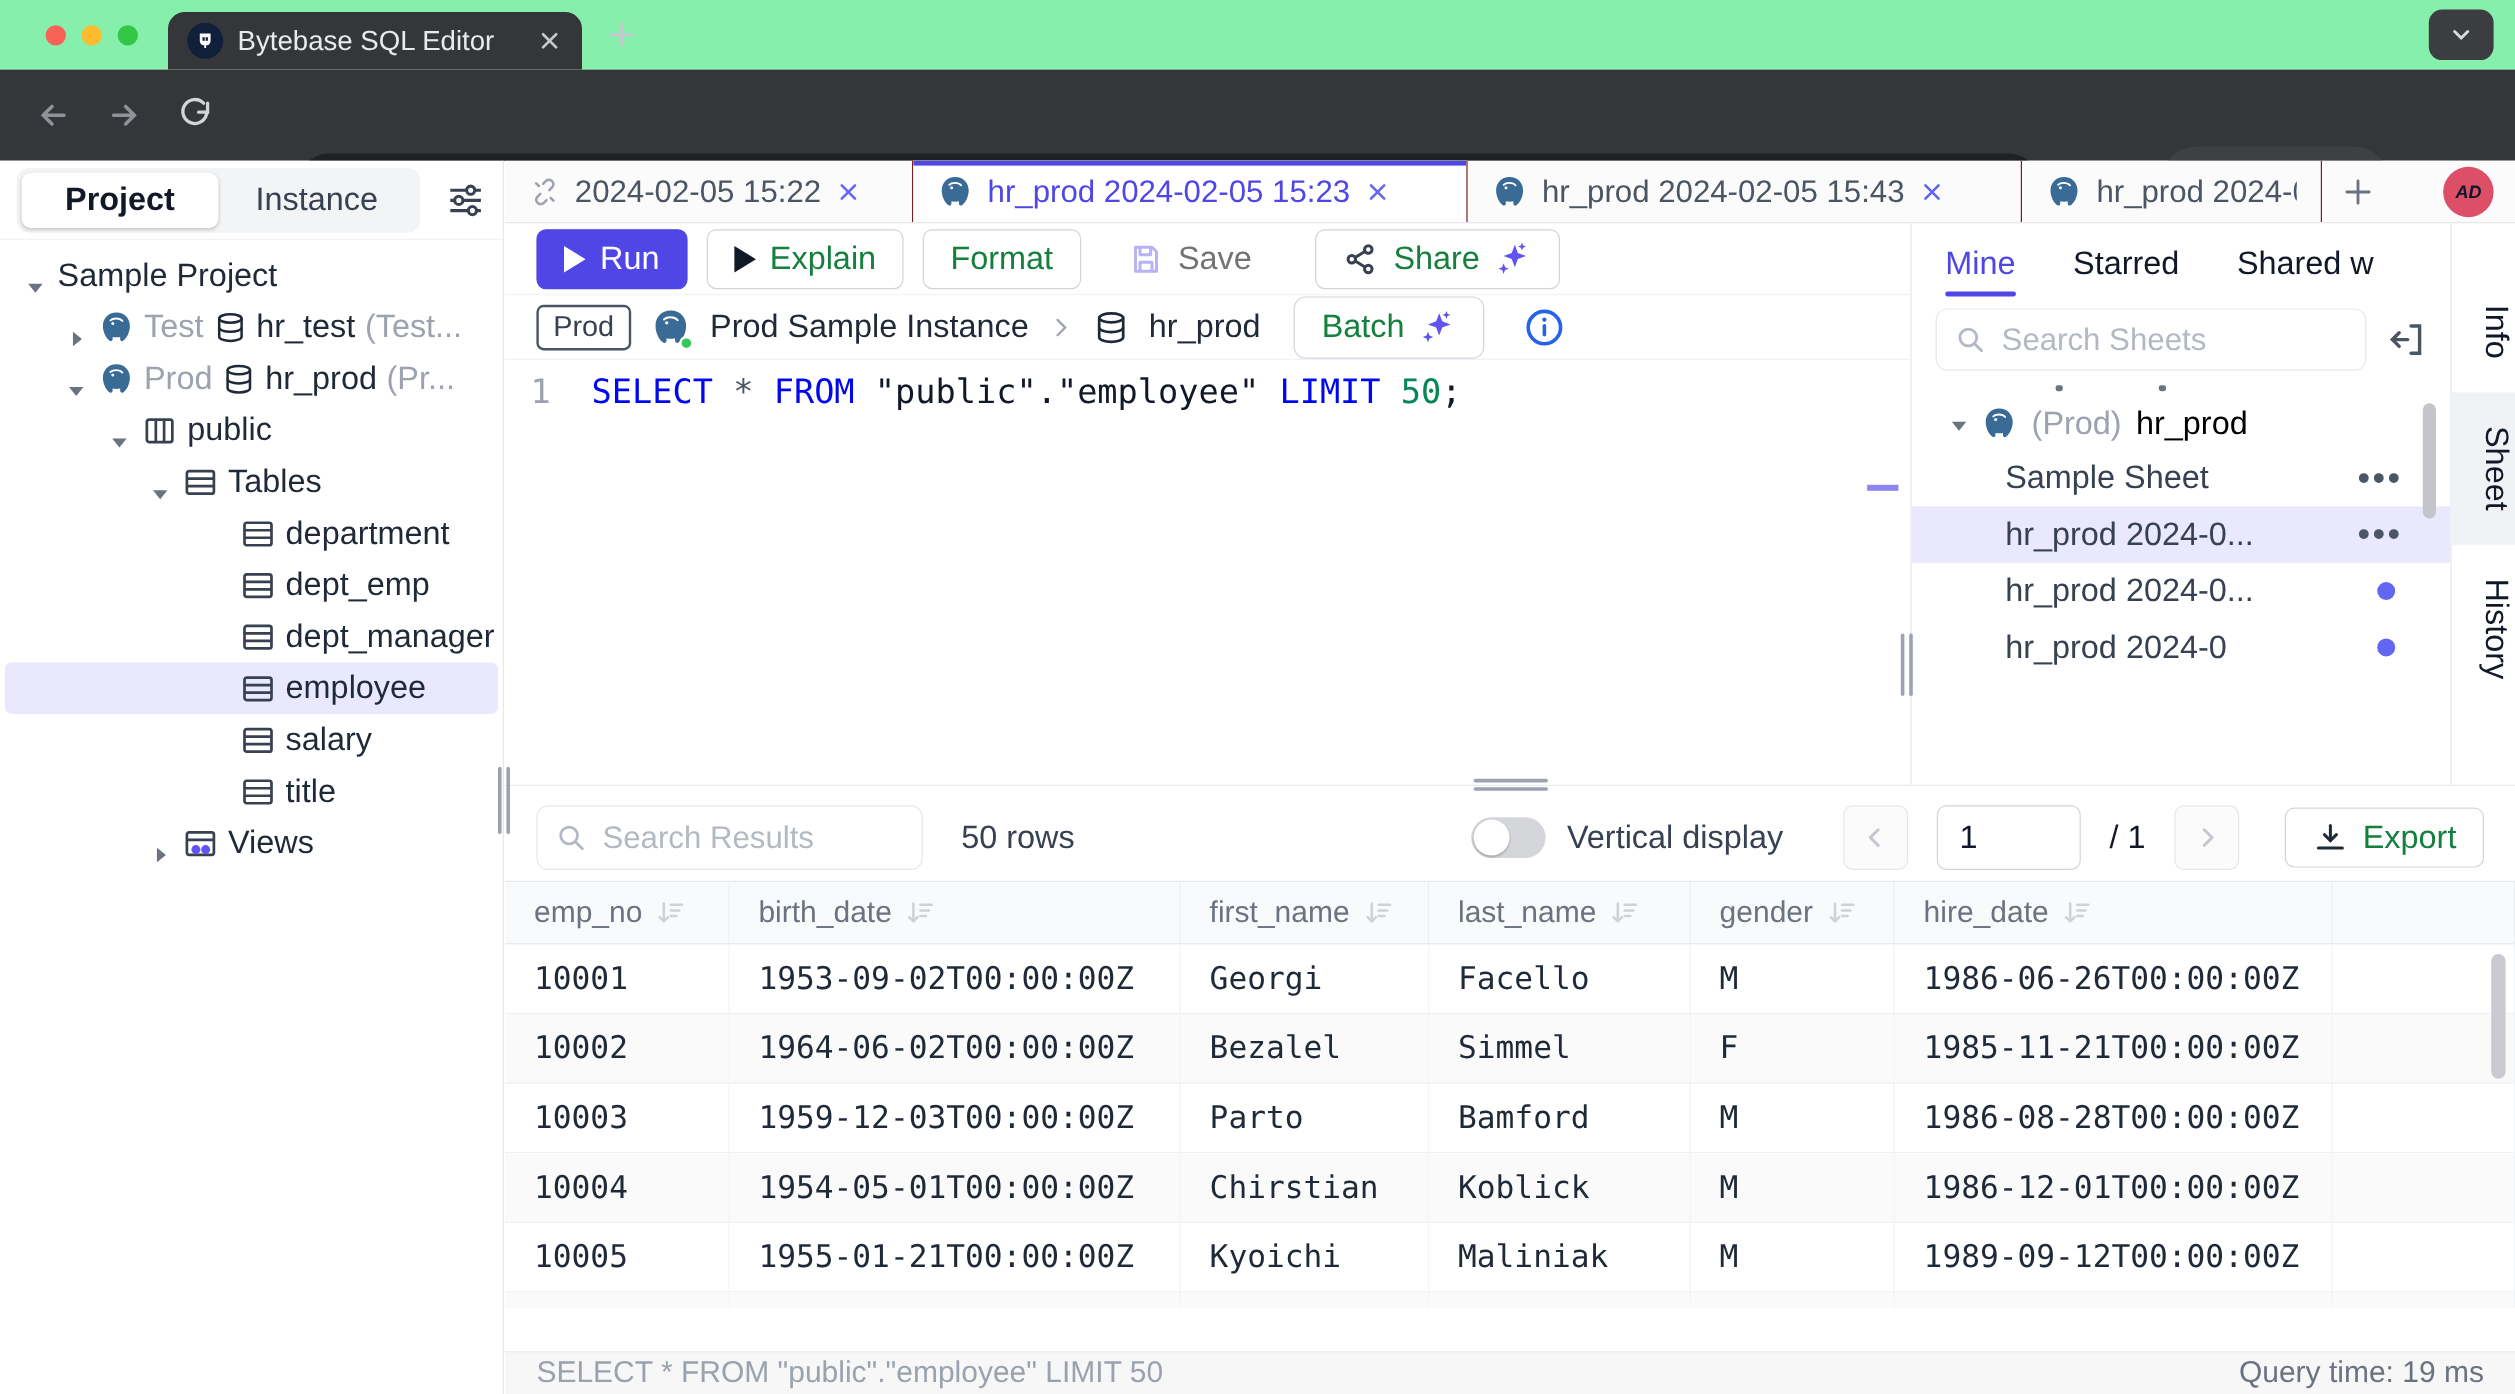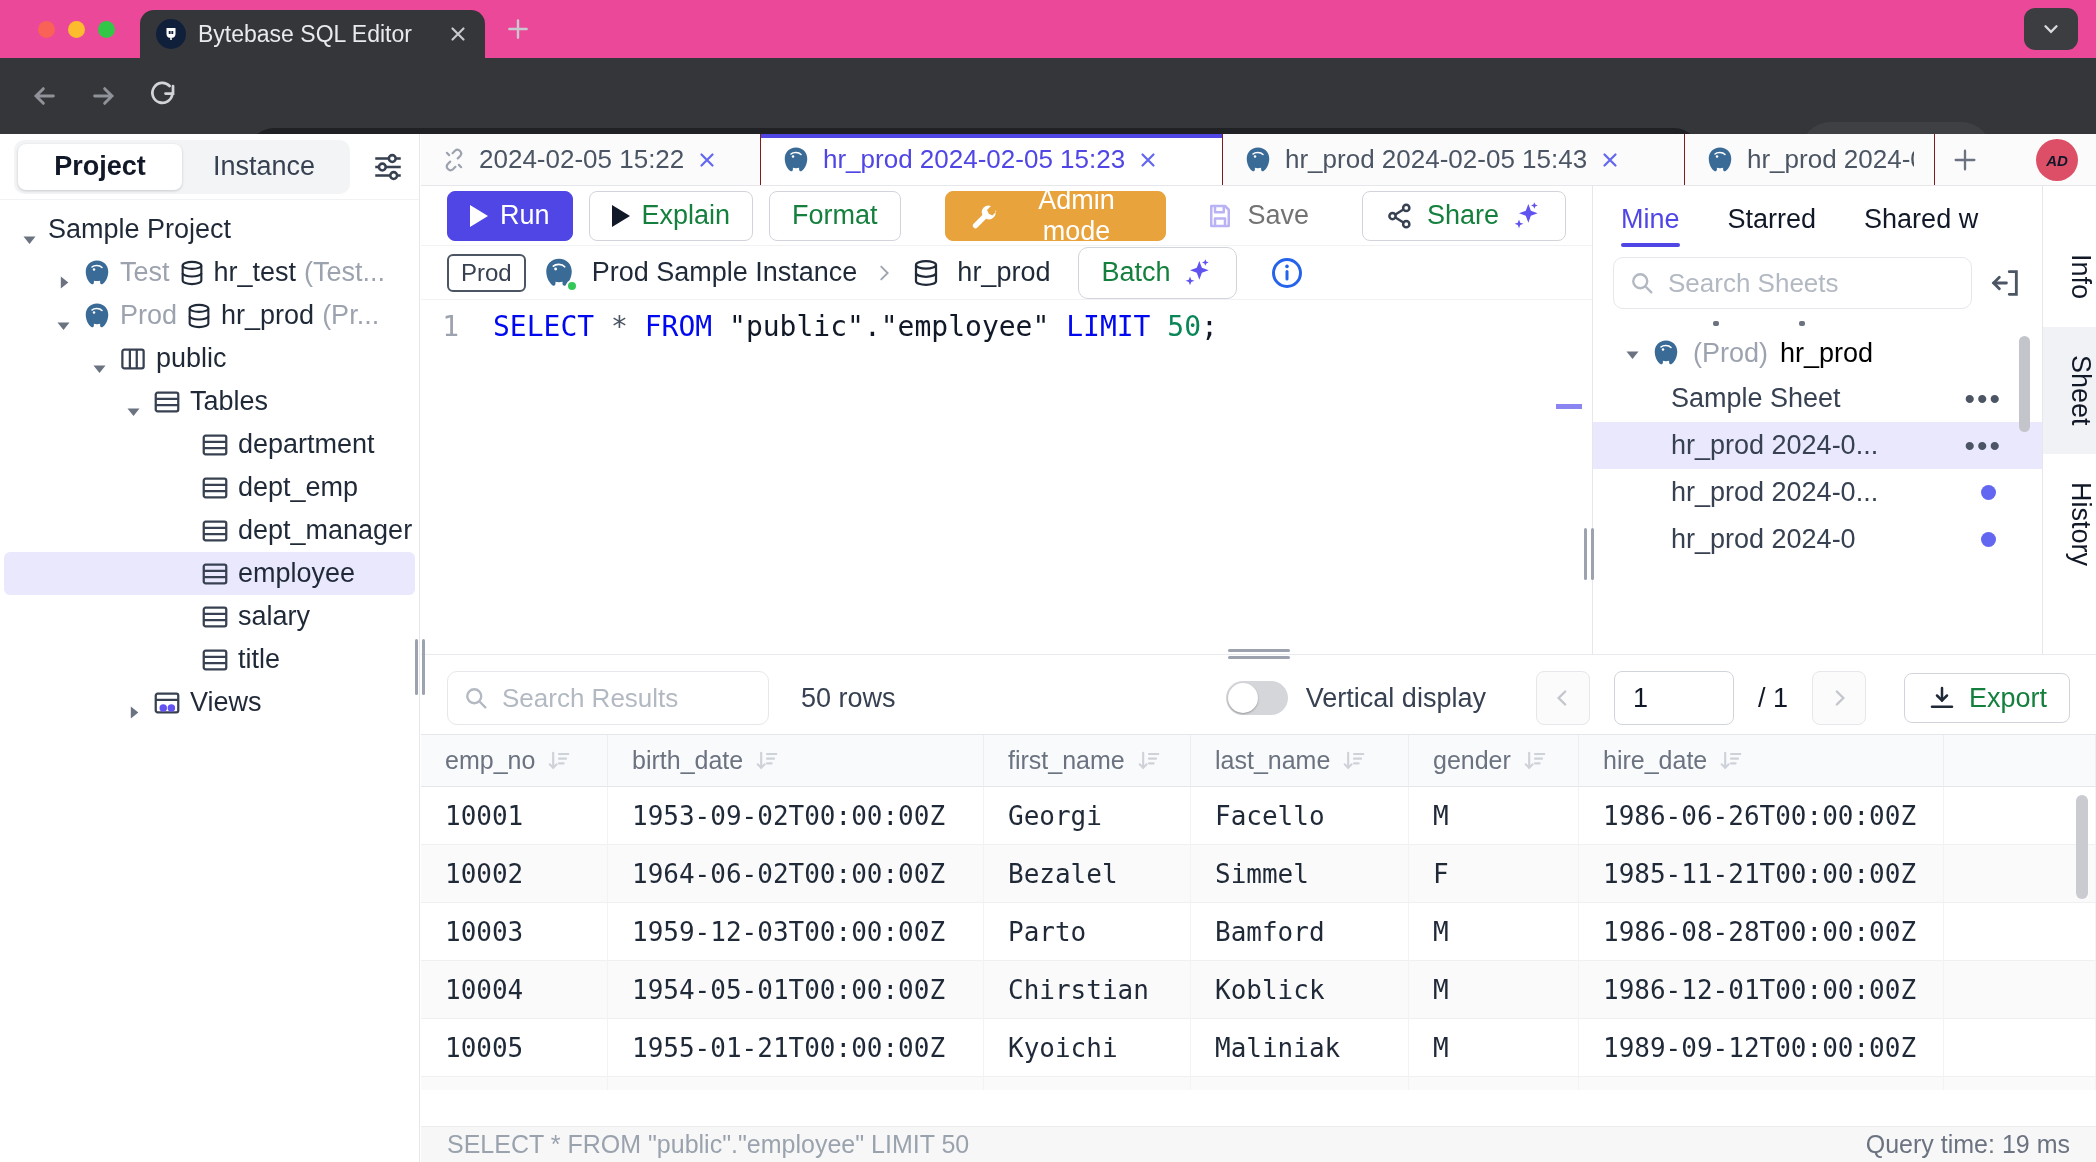--- a/index.html
+++ b/index.html
@@ -2,21 +2,21 @@
 <html><head>
 <meta charset="utf-8">
 <style>
   * { margin:0; padding:0; box-sizing:border-box; }
   html,body { background:#e5e5e5; }
   body { font-family:"Liberation Sans", sans-serif; }
   #screen { position:relative; width:2096px; height:1162px; background:#fff; overflow:hidden; }
   .ico { display:inline-block; vertical-align:middle; flex:none; }
 
   
-  #tabstrip { position:absolute; left:0; top:0; width:2096px; height:58px; background:#ec4899; }
+  #tabstrip { position:absolute; left:0; top:0; width:2096px; height:58px; background:#86efac; }
   .tl { position:absolute; top:21px; width:17px; height:17px; border-radius:50%; }
   #chrome-tab { position:absolute; left:140px; top:10px; width:345px; height:48px; background:#35363a; border-radius:14px 14px 0 0; display:flex; align-items:center; padding:0 16px; gap:12px; }
   #chrome-tab .fav { width:30px; height:30px; border-radius:50%; background:#10203a; display:flex; align-items:center; justify-content:center; }
   #chrome-tab .t { color:#e8eaed; font-size:23px; flex:1; white-space:nowrap; overflow:hidden; }
   #win-chevron { position:absolute; right:18px; top:8px; width:54px; height:42px; background:#3c3d41; border-radius:11px; display:flex; align-items:center; justify-content:center; }
   #chrome-toolbar { position:absolute; left:0; top:58px; width:2096px; height:76px; background:#35363a; display:flex; align-items:center; }
   #urlbar { position:absolute; left:248px; top:70px; width:1452px; height:52px; background:#202124; border-radius:26px; display:flex; align-items:center; padding:0 22px; gap:18px; }
   #urlbar .u { color:#e8eaed; font-size:26px; flex:1; white-space:nowrap; overflow:hidden; }
   #incog { position:absolute; left:1800px; top:64px; height:62px; width:192px; background:#3f4044; border-radius:31px; display:flex; align-items:center; justify-content:center; gap:12px; color:#e8eaed; font-size:26px; }
   .navbtn { margin-left:28px; }
@@ -463,26 +463,20 @@
                 <span class="play"></span>
                 <span>Run</span>
               </button>
             <button class="btn">
                 <span class="play dark"></span>
                 <span>Explain</span>
               </button>
             <button class="btn">
                 <span>Format</span>
               </button>
-            <button class="btn admin">
-              <svg class="ico" width="30" height="30" viewBox="0 0 24 24">
-                  <path d="M21.7 7.3a5.4 5.4 0 01-7.2 6.9l-7 7a2.1 2.1 0 01-3-3l7-7a5.4 5.4 0 016.9-7.2l-3.2 3.2 1.4 2.9 2.9 1.4 3.2-3.2z" fill="#fff"></path>
-                </svg>
-              <span>Admin mode</span>
-            </button>
             <button class="btn ghost">
               <svg class="ico" width="30" height="30" viewBox="0 0 24 24">
                   <g stroke="#b9b3f6" stroke-width="2" fill="none" stroke-linejoin="round">
                     <path d="M5 4h11l3 3v13H5z"></path>
                     <path d="M8 4v5h7V4"></path>
                     <path d="M8 20v-6h8v6"></path>
                   </g>
                 </svg>
               <span>Save</span>
             </button>

